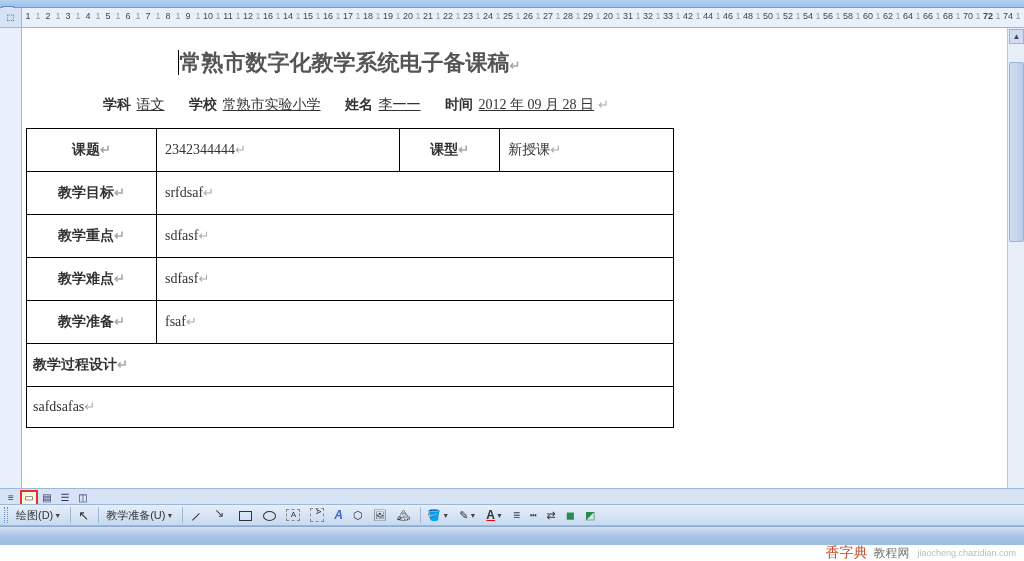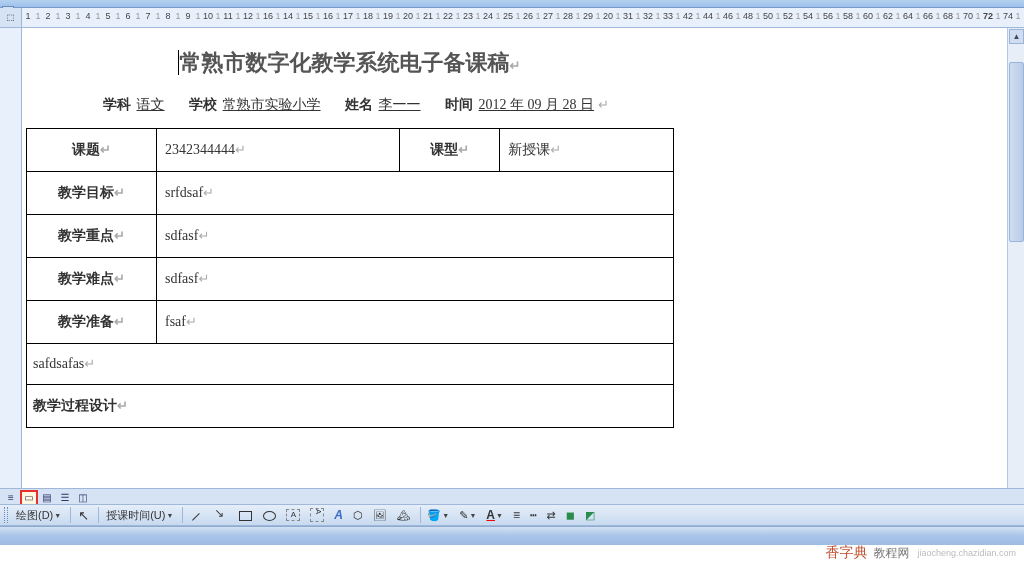--- a/index.html
+++ b/index.html
@@ -429,24 +429,24 @@
         </tr>
         <tr>
           <td class="head"><span>教学难点</span><span class="pmark">↵</span></td>
           <td class="content" colspan="3"><span>sdfasf</span><span class="pmark">↵</span></td>
         </tr>
         <tr>
           <td class="head"><span>教学准备</span><span class="pmark">↵</span></td>
           <td class="content" colspan="3"><span>fsaf</span><span class="pmark">↵</span></td>
         </tr>
         <tr>
+          <td class="left-text" colspan="4"><span>教学过程设计</span><span class="pmark">↵</span></td>
+        </tr>
+        <tr>
           <td class="content" colspan="4" style="text-align:left;padding-left:6px;font-weight:normal;"><span>safdsafas</span><span class="pmark">↵</span></td>
-        </tr>
-        <tr>
-          <td class="left-text" colspan="4"><span>教学过程设计</span><span class="pmark">↵</span></td>
         </tr>
       </tbody>
         </table>
 
     </div>
   </div>
 </div>
 
 <div class="scroll-v">
   <div class="scroll-btn">▲</div>
@@ -466,21 +466,21 @@
   <div class="tb-item">
       <span>绘图(D)</span>
       <span class="tb-dd">▼</span>
     </div>
   <div class="tb-sep"></div>
   <div class="tb-item">
       <span style="font-size:13px;">↖</span>
     </div>
   <div class="tb-sep"></div>
   <div class="tb-item">
-      <span>授课时间(U)</span>
+      <span>教学准备(U)</span>
       <span class="tb-dd">▼</span>
     </div>
   <div class="tb-sep"></div>
   <div class="tb-item">
       <span class="tb-icon icon-line"></span>
     </div>
   <div class="tb-item">
       <span class="tb-icon icon-arrow"></span>
     </div>
   <div class="tb-item">

